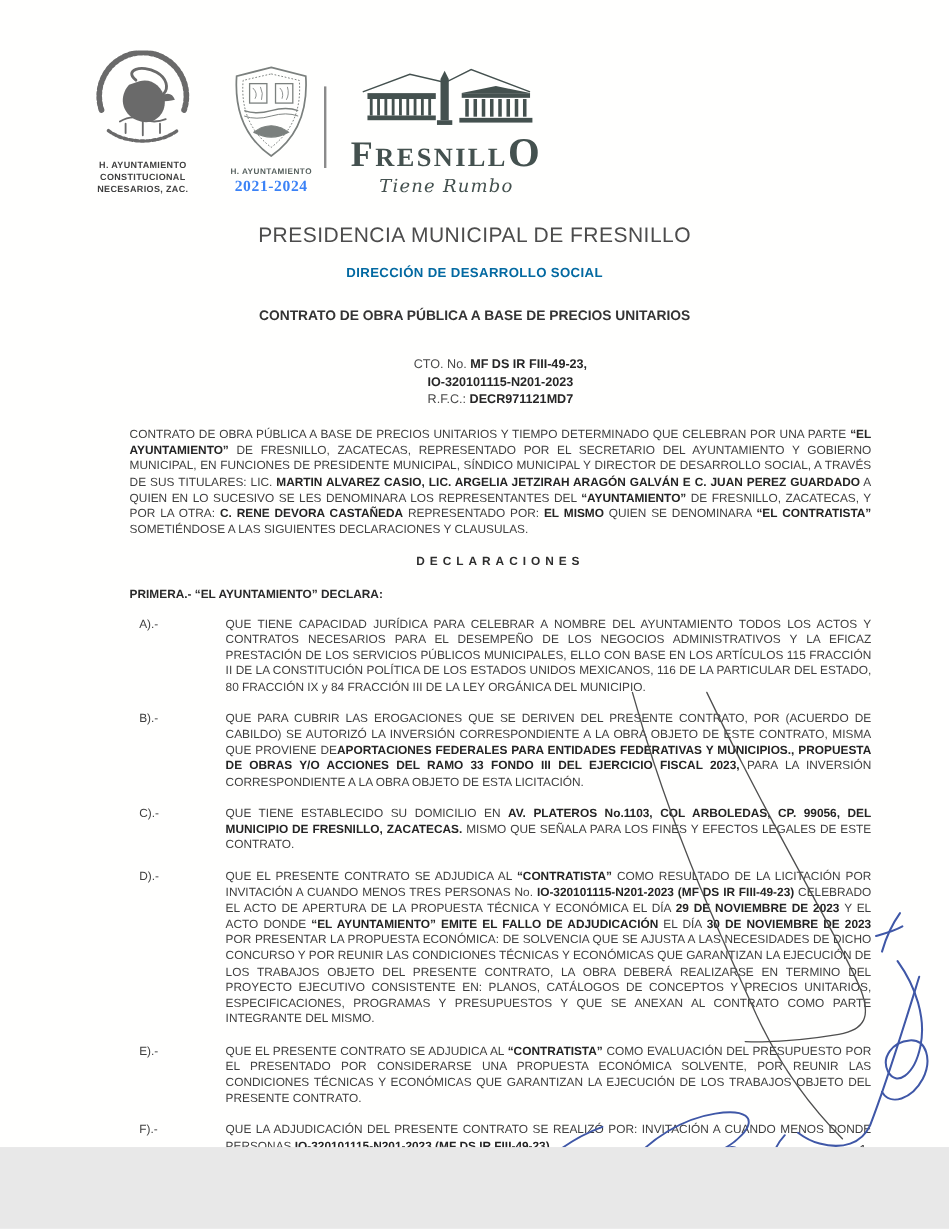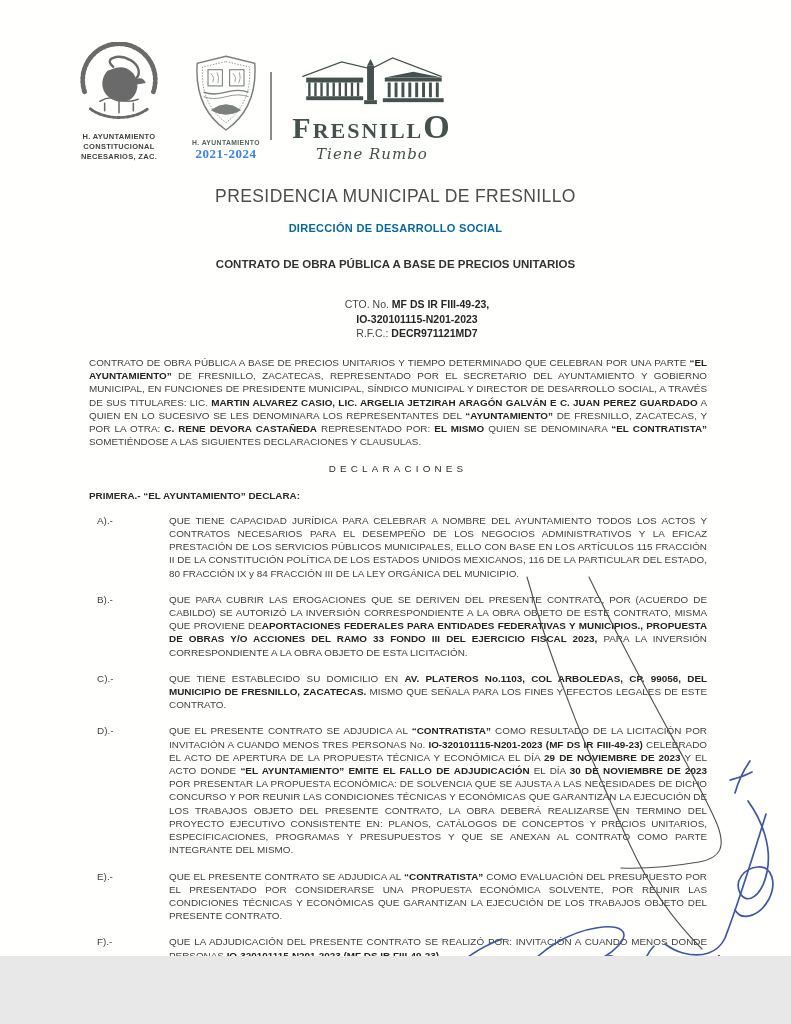--- a/index.html
+++ b/index.html
@@ -26,24 +26,24 @@
   .fres-word .cap-mid{font-size:22px;}
   .fres-word .cap-o{font-size:34px;}
   .fres-tag{font-family:"DejaVu Serif",serif;font-style:italic;font-size:15px;letter-spacing:1px;margin-top:-3px;}
   
   .t-main{position:absolute;top:186px;left:0;width:100%;text-align:center;font-size:17.5px;font-weight:400;color:#4c4c4c;letter-spacing:.4px;margin:0;}
   .t-dir{position:absolute;top:222px;left:0;width:100%;text-align:center;font-size:11px;font-weight:bold;color:#0369a1;letter-spacing:.3px;margin:0;}
   .t-type{position:absolute;top:258px;left:0;width:100%;text-align:center;font-size:11.5px;font-weight:bold;color:#333;margin:0;}
   .cto{position:absolute;top:297px;left:97px;width:640px;text-align:center;font-size:10.5px;line-height:14.5px;color:#474747;}
   .cto b{color:#262626;}
   
-  .body-text{position:absolute;top:356px;left:89px;width:618px;font-size:9.9px;line-height:13.2px;text-align:justify;color:#3e3e3e;}
+  .body-text{position:absolute;top:356px;left:108px;width:618px;font-size:9.9px;line-height:13.2px;text-align:justify;color:#3e3e3e;}
   .body-text b{color:#242424;}
   .intro{margin:0 0 14px 0;}
-  .decl-heading{text-align:center;font-weight:normal;letter-spacing:.42em;color:#2e2e2e;margin:0 0 13px 0;}
+  .decl-heading{text-align:center;font-weight:bold;letter-spacing:.42em;color:#2e2e2e;margin:0 0 13px 0;}
   .primera{font-weight:bold;color:#2a2a2a;margin:0 0 12px 0;text-align:left;}
   .decl-item{display:flex;margin:0 0 13px 0;}
   .decl-item .label{flex:0 0 36px;padding-left:8px;box-sizing:border-box;}
   .decl-item .runs{flex:1;margin-left:44px;}
   
   .page-number{position:absolute;left:716px;top:953px;font-size:11px;color:#333;}
   .ink-overlay{position:absolute;left:0;top:0;width:791px;height:1024px;pointer-events:none;}
 </style>
 </head>
 <body>

